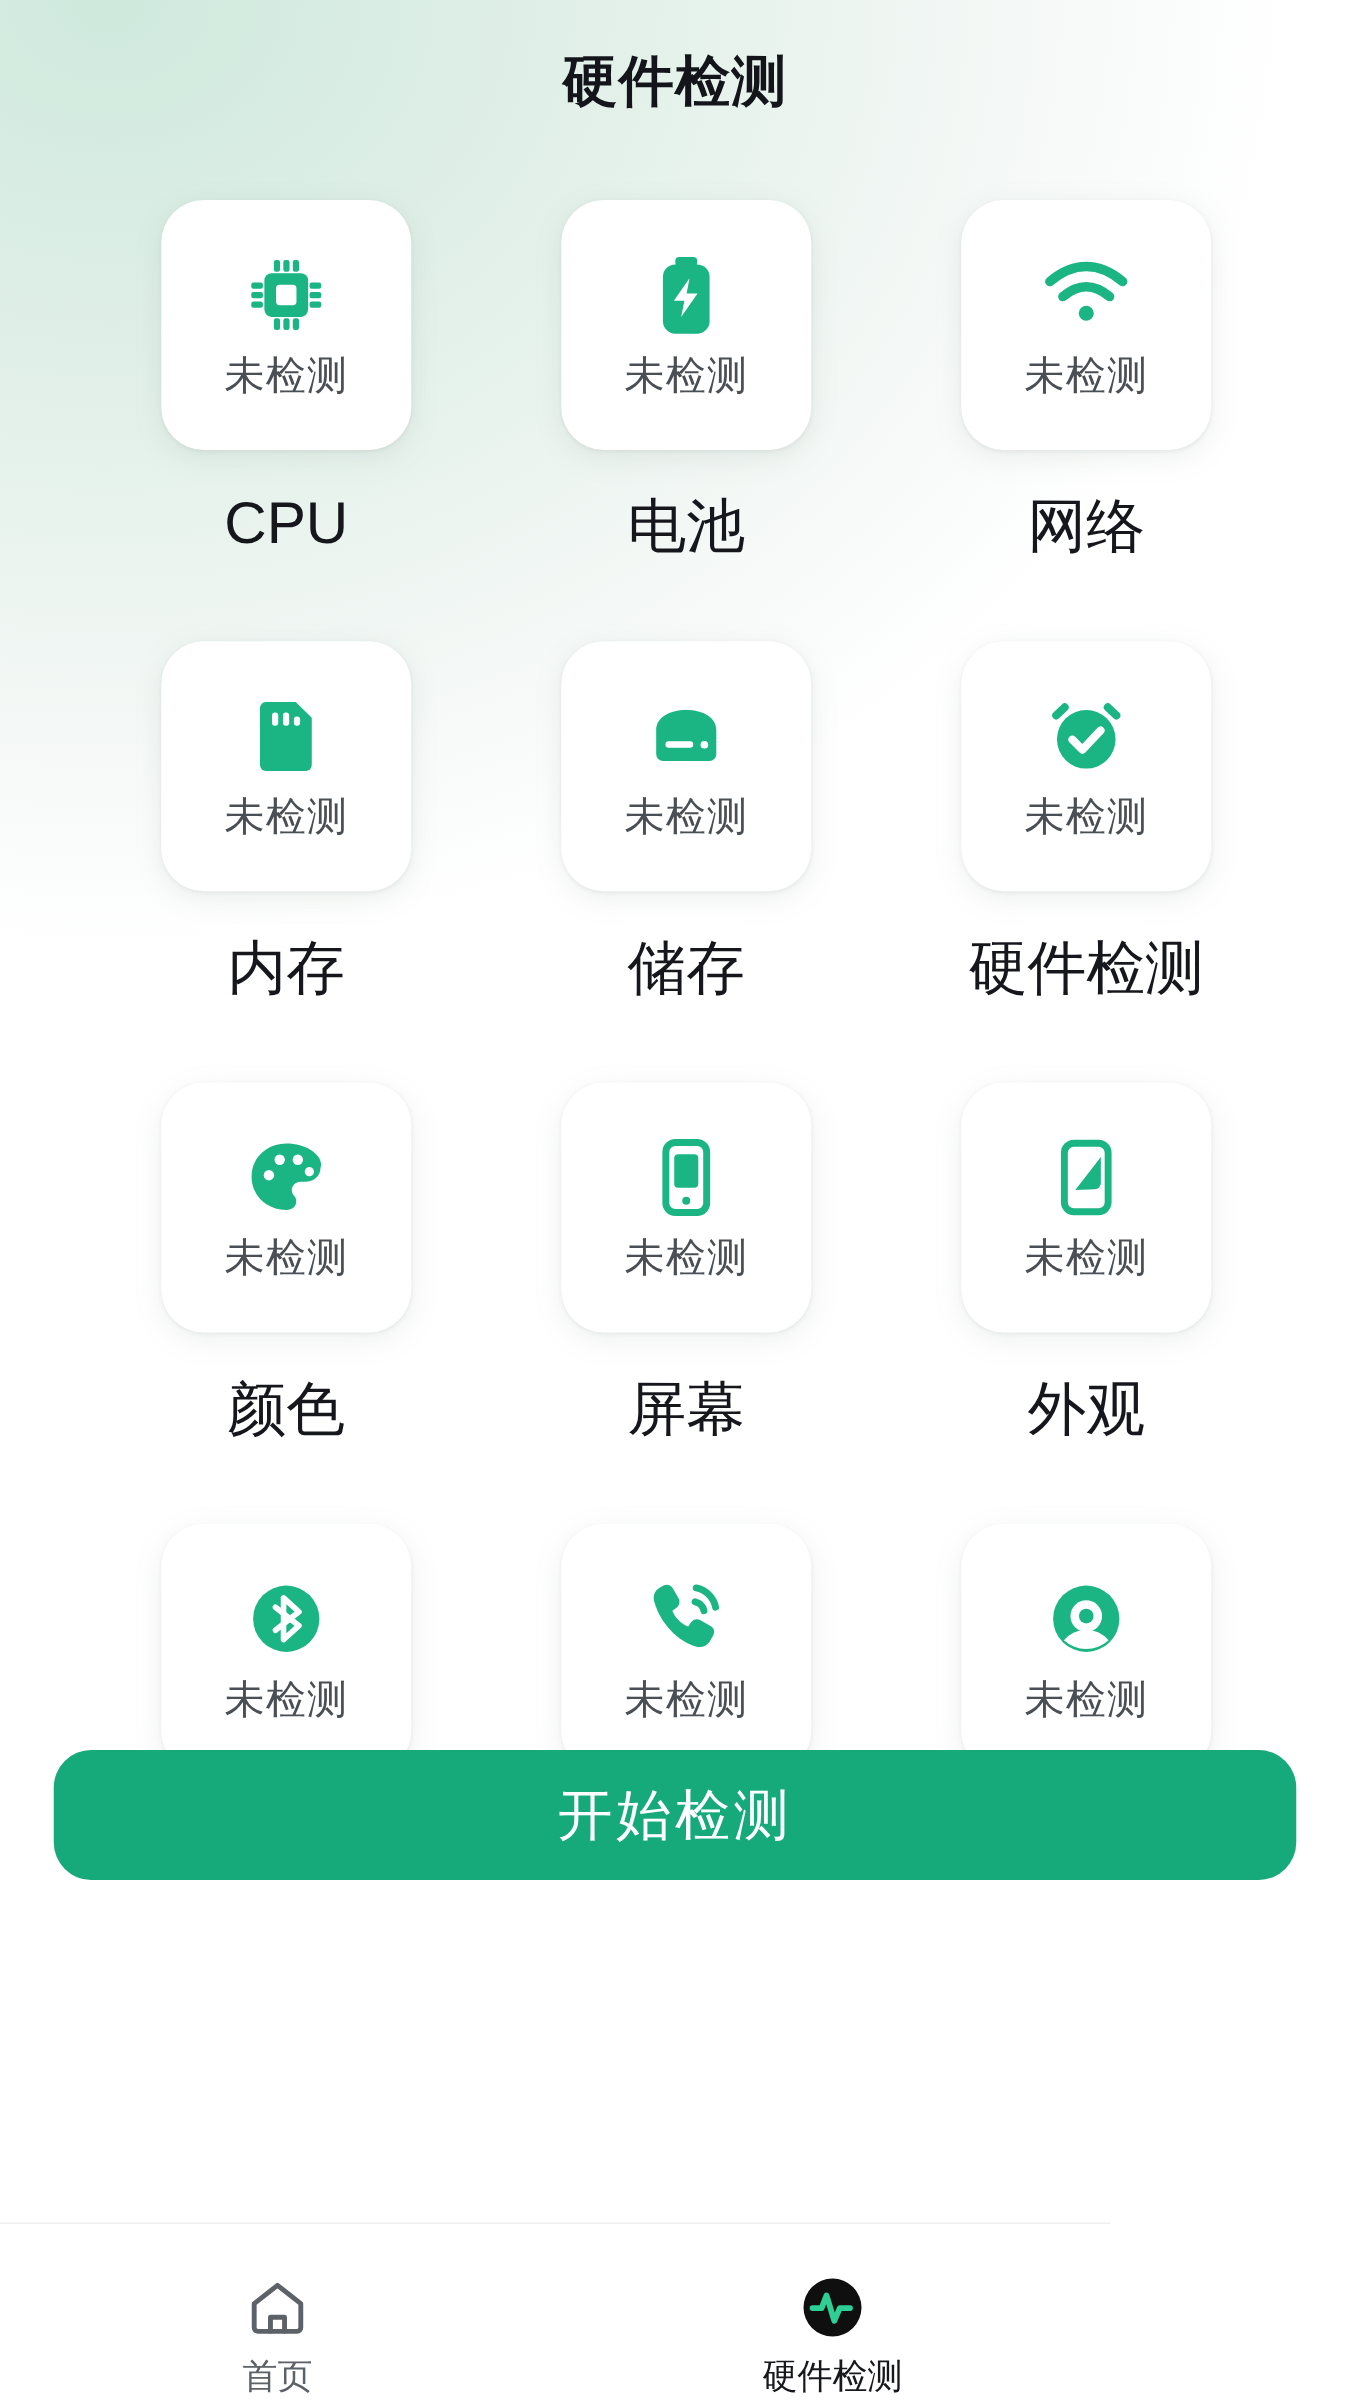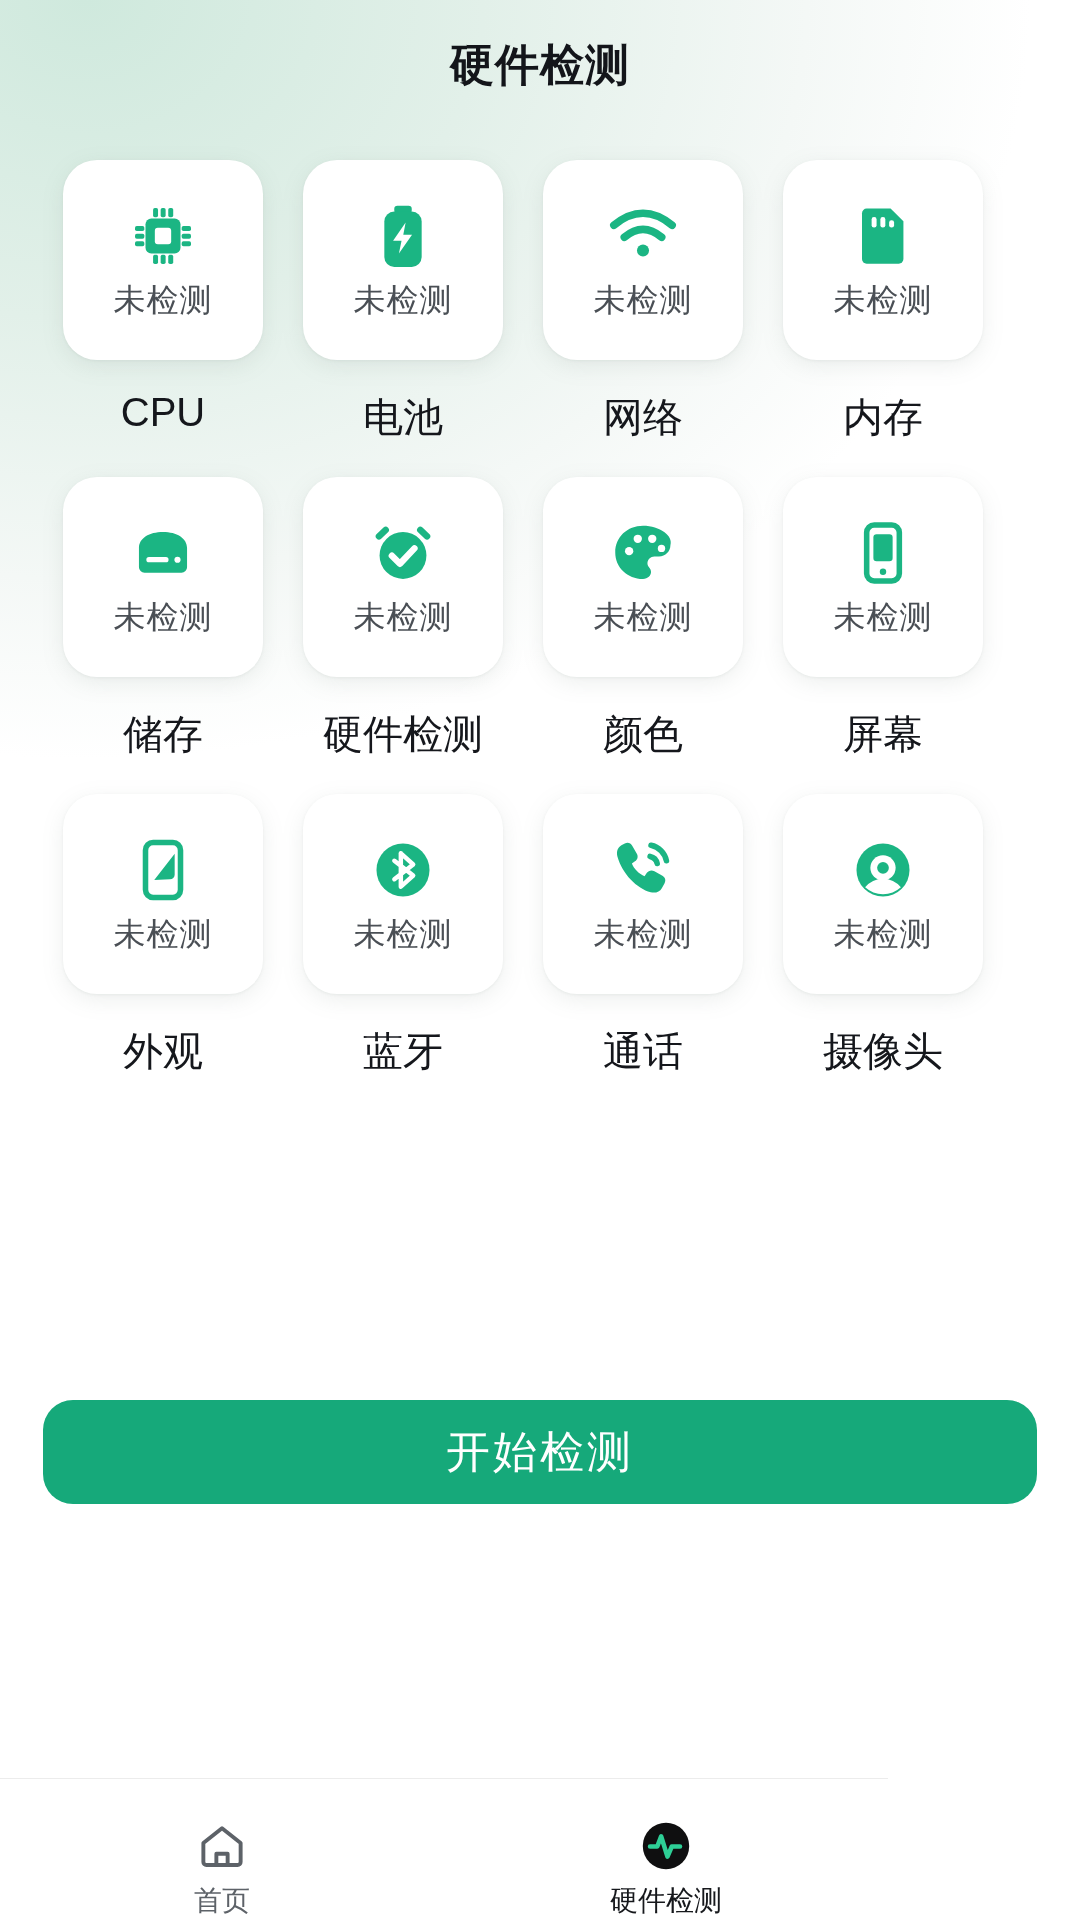--- a/index.html
+++ b/index.html
@@ -28,25 +28,25 @@
     width: 100%;
     text-align: center;
     font-size: 44px;
     font-weight: bold;
     color: #13151a;
     letter-spacing: 1px;
   }
   .grid {
     position: absolute;
     top: 160px;
-    left: 43px;
+    left: 69px;
     width: 960px;
     display: grid;
-    grid-template-columns: repeat(4, 1fr);
-    row-gap: 32px;
+    grid-template-columns: repeat(3, 1fr);
+    row-gap: 60px;
   }
   .cell {
     display: flex;
     flex-direction: column;
     align-items: center;
   }
   .card {
     width: 200px;
     height: 200px;
     background: #ffffff;
@@ -64,21 +64,21 @@
     justify-content: center;
     margin-bottom: 4px;
   }
   .status {
     font-size: 32px;
     color: #4a4f55;
     letter-spacing: 1px;
   }
   .cell-label {
     margin-top: 30px;
-    font-size: 40px;
+    font-size: 47px;
     color: #15171c;
   }
   .start-button {
     position: absolute;
     left: 43px;
     top: 1400px;
     width: 994px;
     height: 104px;
     background: #16a97a;
     border: none;

